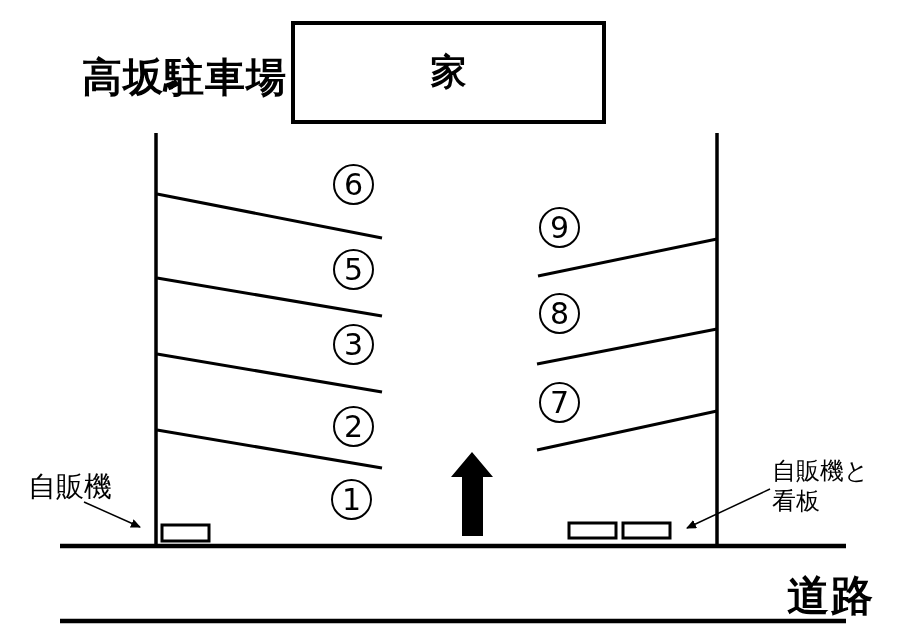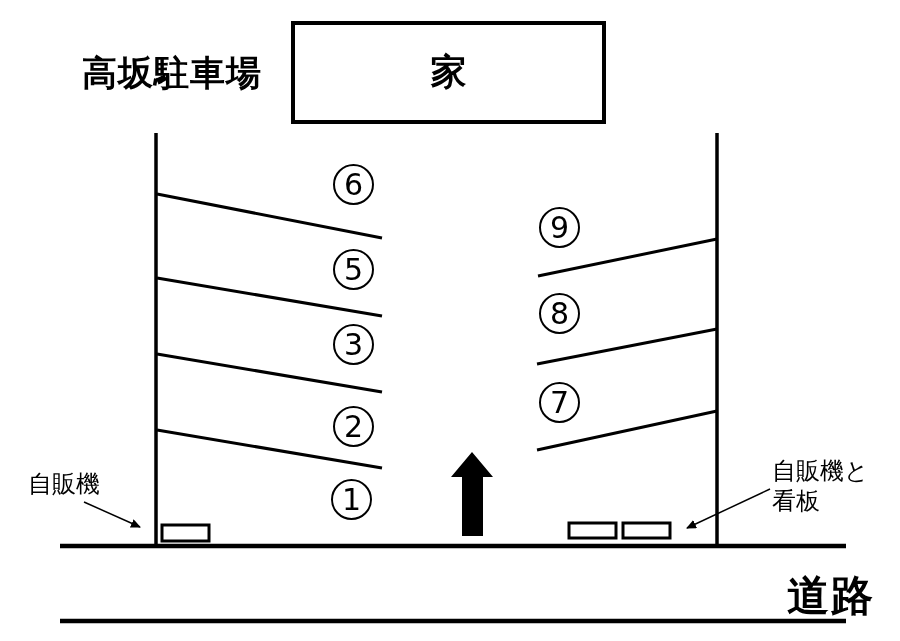--- a/index.html
+++ b/index.html
@@ -18,42 +18,42 @@
     left: 0; top: 0;
     width: 900px; height: 641px;
   }
   .label {
     position: absolute;
     color: #000;
     white-space: pre-line;
   }
   .title {
     left: 82px; top: 50px;
-    font-size: 35px;
+    font-size: 40px;
     font-weight: bold;
     letter-spacing: 1px;
   }
   .house-label {
     left: 293px; top: 23px;
     width: 311px; height: 99px;
     display: flex; align-items: center; justify-content: center;
     font-size: 36px;
     font-weight: bold;
   }
   .road-label {
     left: 75px; top: 568px;
     width: 800px;
     text-align: right;
     font-size: 42px;
     font-weight: bold;
     letter-spacing: 2px;
   }
   .vend-left-label {
     left: 28px; top: 468px;
-    font-size: 24px;
+    font-size: 28px;
     font-family: Liberation Mono, monospace;
   }
   .vend-right-label {
     left: 772px; top: 456px;
     font-size: 24px;
     line-height: 1.25;
   }
   .spot-circle {
     position: absolute;
     width: 41px; height: 41px;

